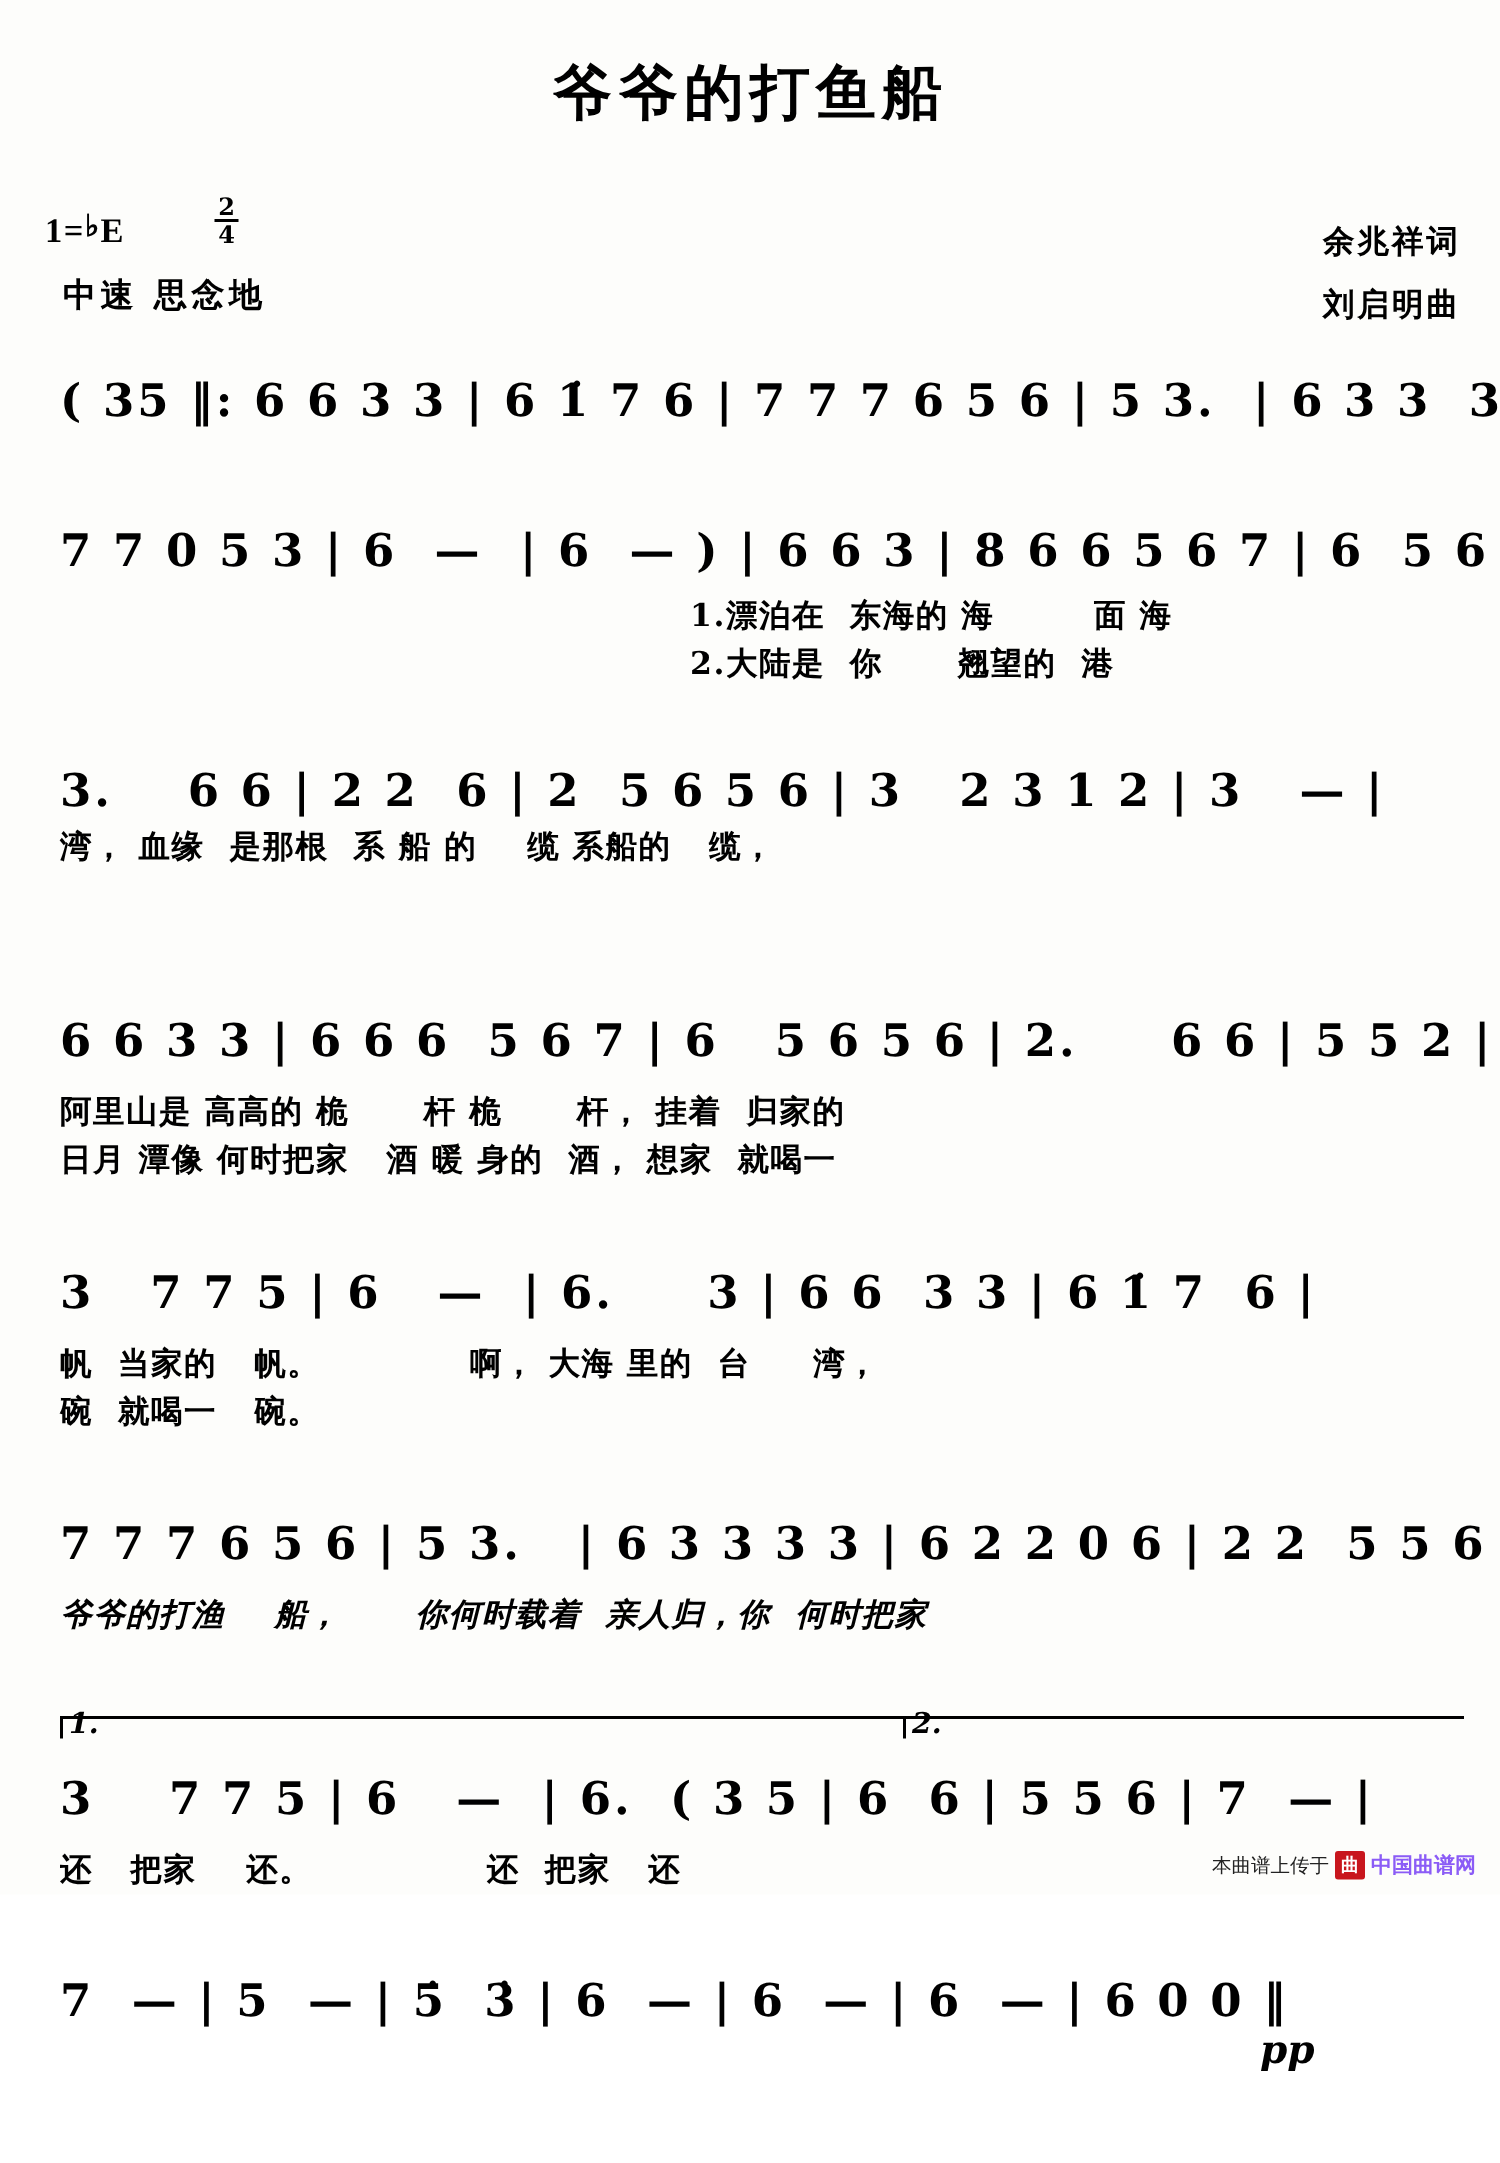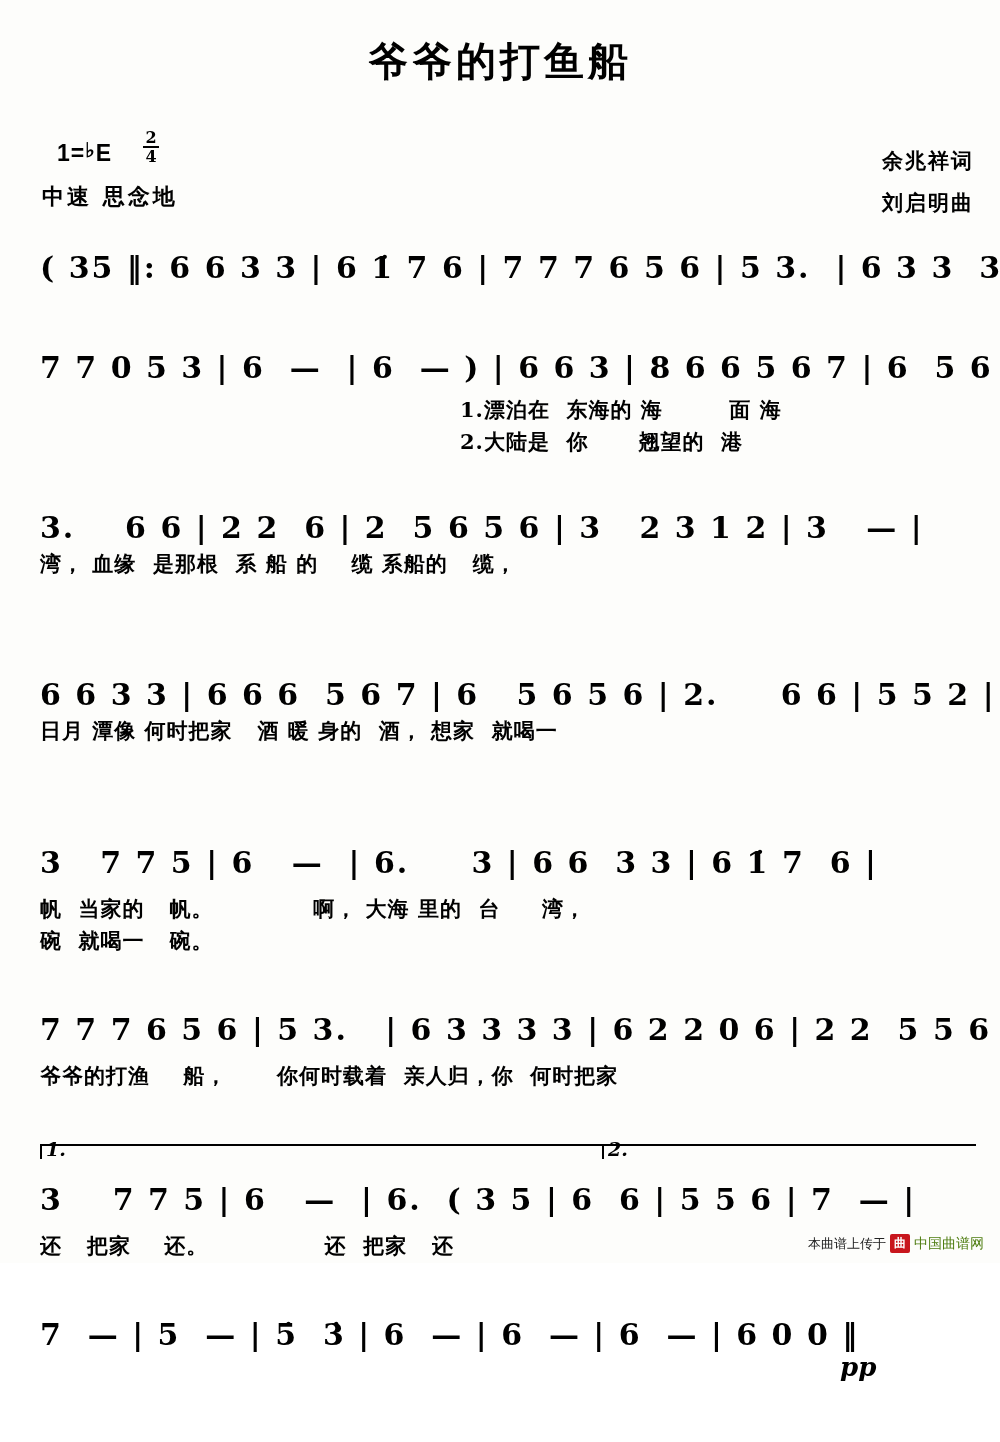--- a/index.html
+++ b/index.html
@@ -29,23 +29,23 @@
     width: 1000px;
     text-align: center;
     font-family: "DejaVu Serif", serif;
     font-size: 40px;
     font-weight: bold;
     letter-spacing: 4px;
   }
   
   .key-sig {
     position: absolute;
-    left: 57px;
+    left: 30px;
     top: 138px;
-    font-family: Liberation Sans, sans-serif;
+    font-family: Liberation Serif, serif;
     font-size: 23px;
     font-weight: bold;
     letter-spacing: 1px;
   }
   .key-sig .flat {
     font-size: 20px;
     vertical-align: 4px;
   }
   .meter {
     position: absolute;
@@ -136,22 +136,22 @@
   .footer .logo-box {
     display: inline-block;
     background: #c8161d;
     color: #fff;
     font-size: 12px;
     font-weight: bold;
     padding: 1px 4px;
     border-radius: 2px;
   }
   .footer .site {
-    color: #4d7c0f;
-    font-weight: normal;
+    color: #8b5cf6;
+    font-weight: bold;
     font-size: 14px;
   }
 </style>
 </head>
 <body>
 
 <div class="sheet">
 
   <div class="title">爷爷的打鱼船</div>
 
@@ -180,32 +180,33 @@
     <div class="lyric" style="margin-left:420px;">2.大陆是  你      翘望的  港</div>
   </div>
 
   <div class="system" style="top:508px;">
     <div class="notes">3.    6 6 | 2 2  6 | 2  5 6 5 6 | 3   2 3 1 2 | 3   — |</div>
     <div class="lyric">湾， 血缘  是那根  系 船 的    缆 系船的   缆，</div>
   </div>
 
   <div class="system" style="top:675px;">
     <div class="notes">6 6 3 3 | 6 6 6  5 6 7 | 6   5 6 5 6 | 2.     6 6 | 5 5 2 |</div>
+    <div class="lyric" style="margin-top:10px;">阿里山是 高高的 桅      杆 桅      杆， 挂着  归家的</div>
     <div class="lyric">日月 潭像 何时把家   酒 暖 身的  酒， 想家  就喝一</div>
   </div>
 
   <div class="system" style="top:843px;">
     <div class="notes">3   7 7 5 | 6   —  | 6.     3 | 6 6  3 3 | 6 1̇ 7  6 |</div>
     <div class="lyric" style="margin-top:10px;">帆  当家的   帆。            啊， 大海 里的  台     湾，</div>
     <div class="lyric">碗  就喝一   碗。</div>
   </div>
 
   <div class="system" style="top:1010px;">
     <div class="notes">7 7 7 6 5 6 | 5 3.   | 6 3 3 3 3 | 6 2 2 0 6 | 2 2  5 5 6 |</div>
-    <div class="lyric" style="margin-top:10px;">爷爷的打渔    船，      你何时载着  亲人归，你  何时把家</div>
+    <div class="lyric" style="margin-top:10px;font-style:italic;">爷爷的打渔    船，      你何时载着  亲人归，你  何时把家</div>
   </div>
 
   <div class="system" style="top:1140px;">
     <div style="position:relative;height:20px;">
       <div class="ending-line" style="left:0;top:4px;width:560px;"></div>
       <div class="ending-label" style="left:6px;top:-2px;">1.</div>
       <div class="ending-line" style="left:562px;top:4px;width:372px;"></div>
       <div class="ending-label" style="left:568px;top:-2px;">2.</div>
     </div>
     <div class="notes" style="margin-top:20px;">3    7 7 5 | 6   —  | 6.  ( 3 5 | 6  6 | 5 5 6 | 7  — |</div>

